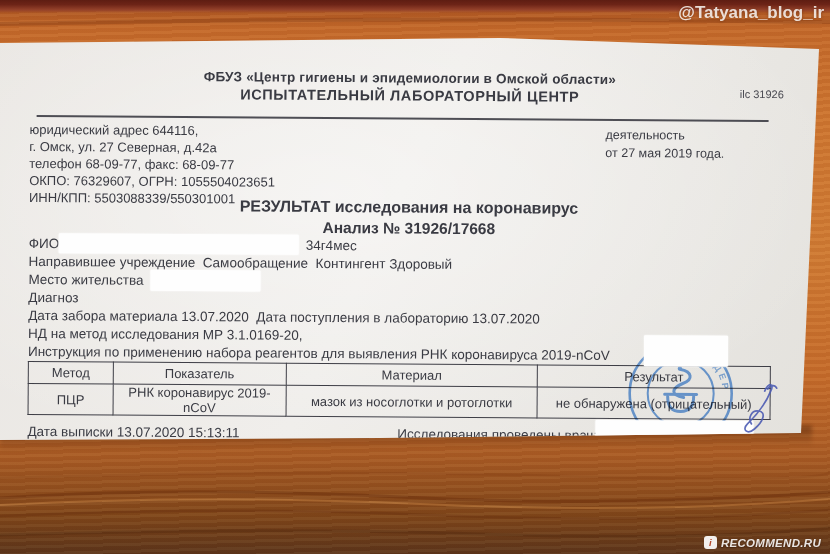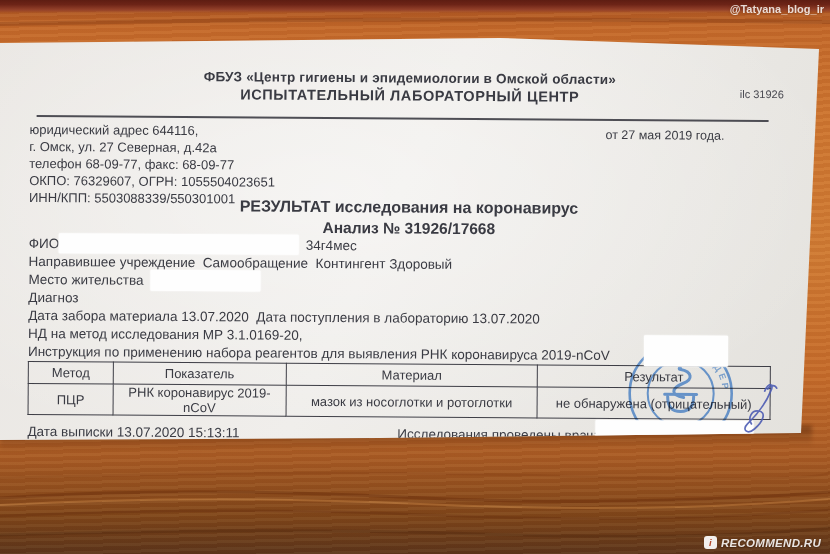--- a/index.html
+++ b/index.html
@@ -40,21 +40,21 @@
   .title-wrap{left:120px;width:580px;text-align:center;font-weight:bold;}
   .title1{font-size:16px;}
   .title2{font-size:15.5px;margin-top:3px;}
   table.res{position:absolute;left:30px;top:361px;width:743px;border-collapse:collapse;
     font-size:13px;color:var(--ink);}
   table.res th, table.res td{border:1.5px solid #3e3e46;text-align:center;padding:0;
     font-weight:normal;background:transparent;}
   table.res th{height:21px;}
   table.res td{height:24px;}
   .stamp{mix-blend-mode:multiply;opacity:0.82;}
-  .wm-top{position:absolute;top:3px;right:6px;font-size:11px;font-weight:bold;
+  .wm-top{position:absolute;top:3px;right:6px;font-size:17px;font-weight:bold;
     color:rgba(255,255,255,0.82);text-shadow:0 0 3px rgba(110,50,20,0.7);}
   .wm-bottom{position:absolute;bottom:5px;right:9px;display:flex;align-items:center;gap:4px;}
   .wm-bottom .txt{font-size:11.5px;font-weight:bold;font-style:italic;letter-spacing:0.3px;
     color:rgba(255,255,255,0.88);text-shadow:0 1px 2px rgba(40,20,8,0.6);}
   .wm-icon{width:13px;height:13px;border-radius:3px;background:rgba(255,255,255,0.92);
     display:flex;align-items:center;justify-content:center;
     font-size:9.5px;font-weight:bold;font-style:italic;color:#b5472a;}
 </style>
 </head>
 <body>
@@ -86,20 +86,21 @@
 
       <div class="abs addr">
         <div>юридический адрес 644116,</div>
         <div>г. Омск, ул. 27 Северная, д.42а</div>
         <div>телефон 68-09-77, факс: 68-09-77</div>
         <div>ОКПО: 76329607, ОГРН: 1055504023651</div>
         <div>ИНН/КПП: 5503088339/550301001</div>
       </div>
 
       <div class="abs lic">
+        <div>деятельность</div>
         <div>от 27 мая 2019 года.</div>
       </div>
 
       <div class="abs title-wrap" style="top:196px">
         <div class="title1">РЕЗУЛЬТАТ исследования на коронавирус</div>
         <div class="title2">Анализ № 31926/17668</div>
       </div>
 
       <div class="abs doc-line" style="left:30px;top:235px">ФИО</div>
       <div class="abs doc-line" style="left:307px;top:235px">34г4мес</div>

